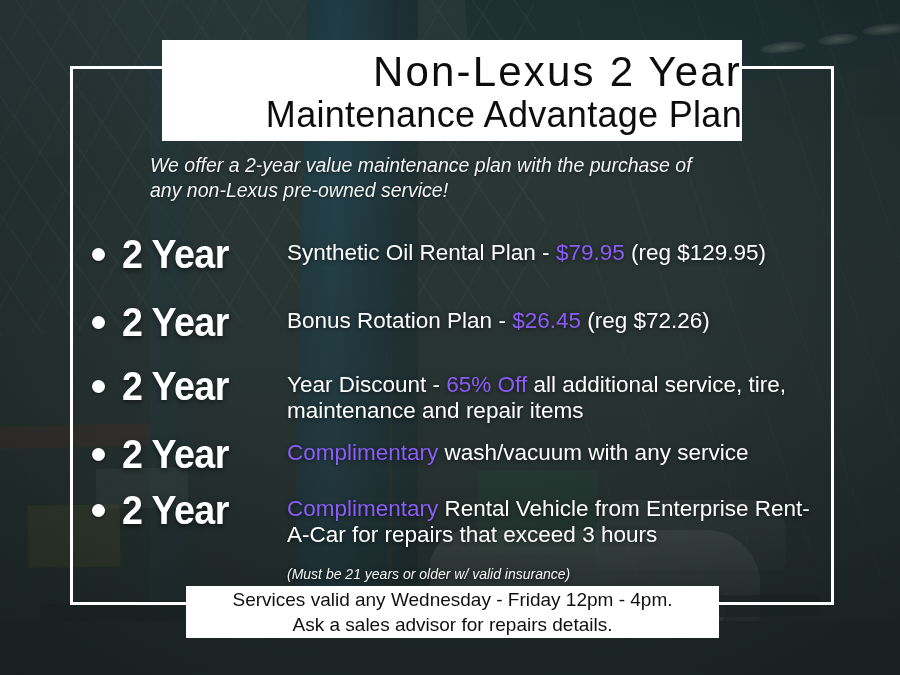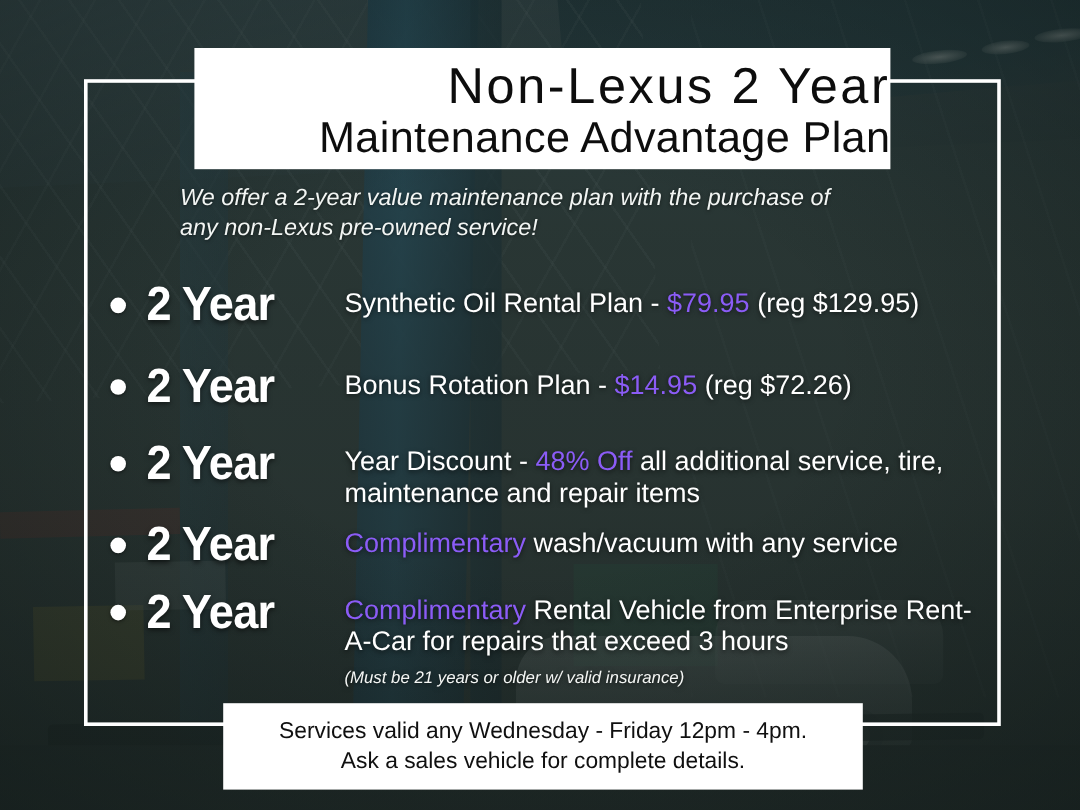--- a/index.html
+++ b/index.html
@@ -230,35 +230,35 @@
     line-height:26px;
     padding-top:8px;
     text-shadow:0 1px 4px rgba(0,0,0,.6);
   }
   .desc .hl { color:#8b5cf6; }
   .fineprint {
     display:block;
     font-size:14px;
     font-style:italic;
     line-height:17px;
-    margin-top:8px;
+    margin-top:18px;
     color:#f4f6f4;
   }
 
   
   .r1 { margin-bottom:24px; }
   .r2 { margin-bottom:20px; }
   .r3 { margin-bottom:8px; }
   .r4 { margin-bottom:12px; }
 
   
   .footer-box {
     position:absolute;
     left:186px; top:586px;
-    width:533px; height:72px;
+    width:533px; height:52px;
     background:#ffffff;
     display:flex; flex-direction:column;
     align-items:center; justify-content:center;
   }
   .footer-line {
     color:#101010;
     font-size:19px;
     line-height:25px;
     white-space:nowrap;
   }
@@ -313,29 +313,29 @@
       <div class="term">2 Year</div>
       <div class="desc">
         <span>Synthetic Oil Rental Plan - </span><span class="hl">$79.95</span><span> (reg $129.95)</span>
       </div>
     </div>
 
     <div class="bullet-row r2">
       <div class="dot"></div>
       <div class="term">2 Year</div>
       <div class="desc">
-        <span>Bonus Rotation Plan - </span><span class="hl">$14.95</span><span> (reg $72.26)</span>
+        <span>Bonus Rotation Plan - </span><span class="hl">$26.45</span><span> (reg $72.26)</span>
       </div>
     </div>
 
     <div class="bullet-row r3">
       <div class="dot"></div>
       <div class="term">2 Year</div>
       <div class="desc">
-        <span>Year Discount - </span><span class="hl">48% Off</span><span> all additional service, tire, maintenance and repair items</span>
+        <span>Year Discount - </span><span class="hl">65% Off</span><span> all additional service, tire, maintenance and repair items</span>
       </div>
     </div>
 
     <div class="bullet-row r4">
       <div class="dot"></div>
       <div class="term">2 Year</div>
       <div class="desc">
         <span></span><span class="hl">Complimentary</span><span> wash/vacuum with any service</span>
       </div>
     </div>
@@ -346,16 +346,16 @@
       <div class="desc">
         <span></span><span class="hl">Complimentary</span><span> Rental Vehicle from Enterprise Rent-A-Car for repairs that exceed 3 hours</span>
         <span class="fineprint">(Must be 21 years or older w/ valid insurance)</span>
       </div>
     </div>
 
   </div>
 
   <div class="footer-box">
     <div class="footer-line">Services valid any Wednesday - Friday 12pm - 4pm.</div>
-    <div class="footer-line">Ask a sales vehicle for complete details.</div>
+    <div class="footer-line">Ask a sales advisor for repairs details.</div>
   </div>
 
 </div>
 
 </body></html>

